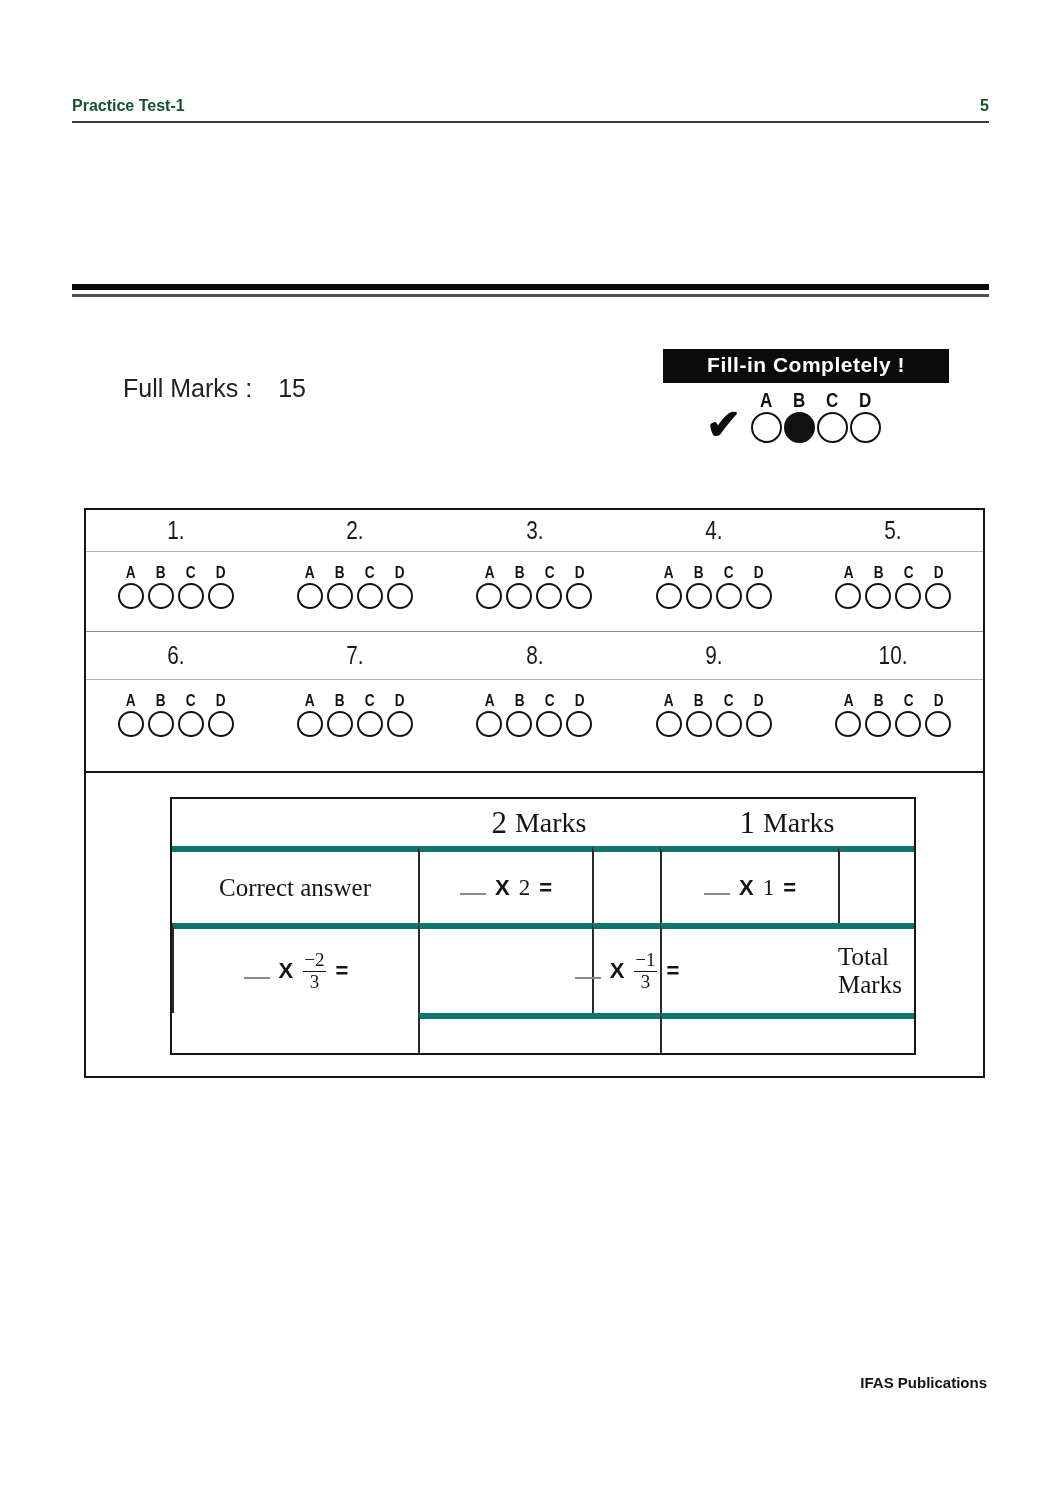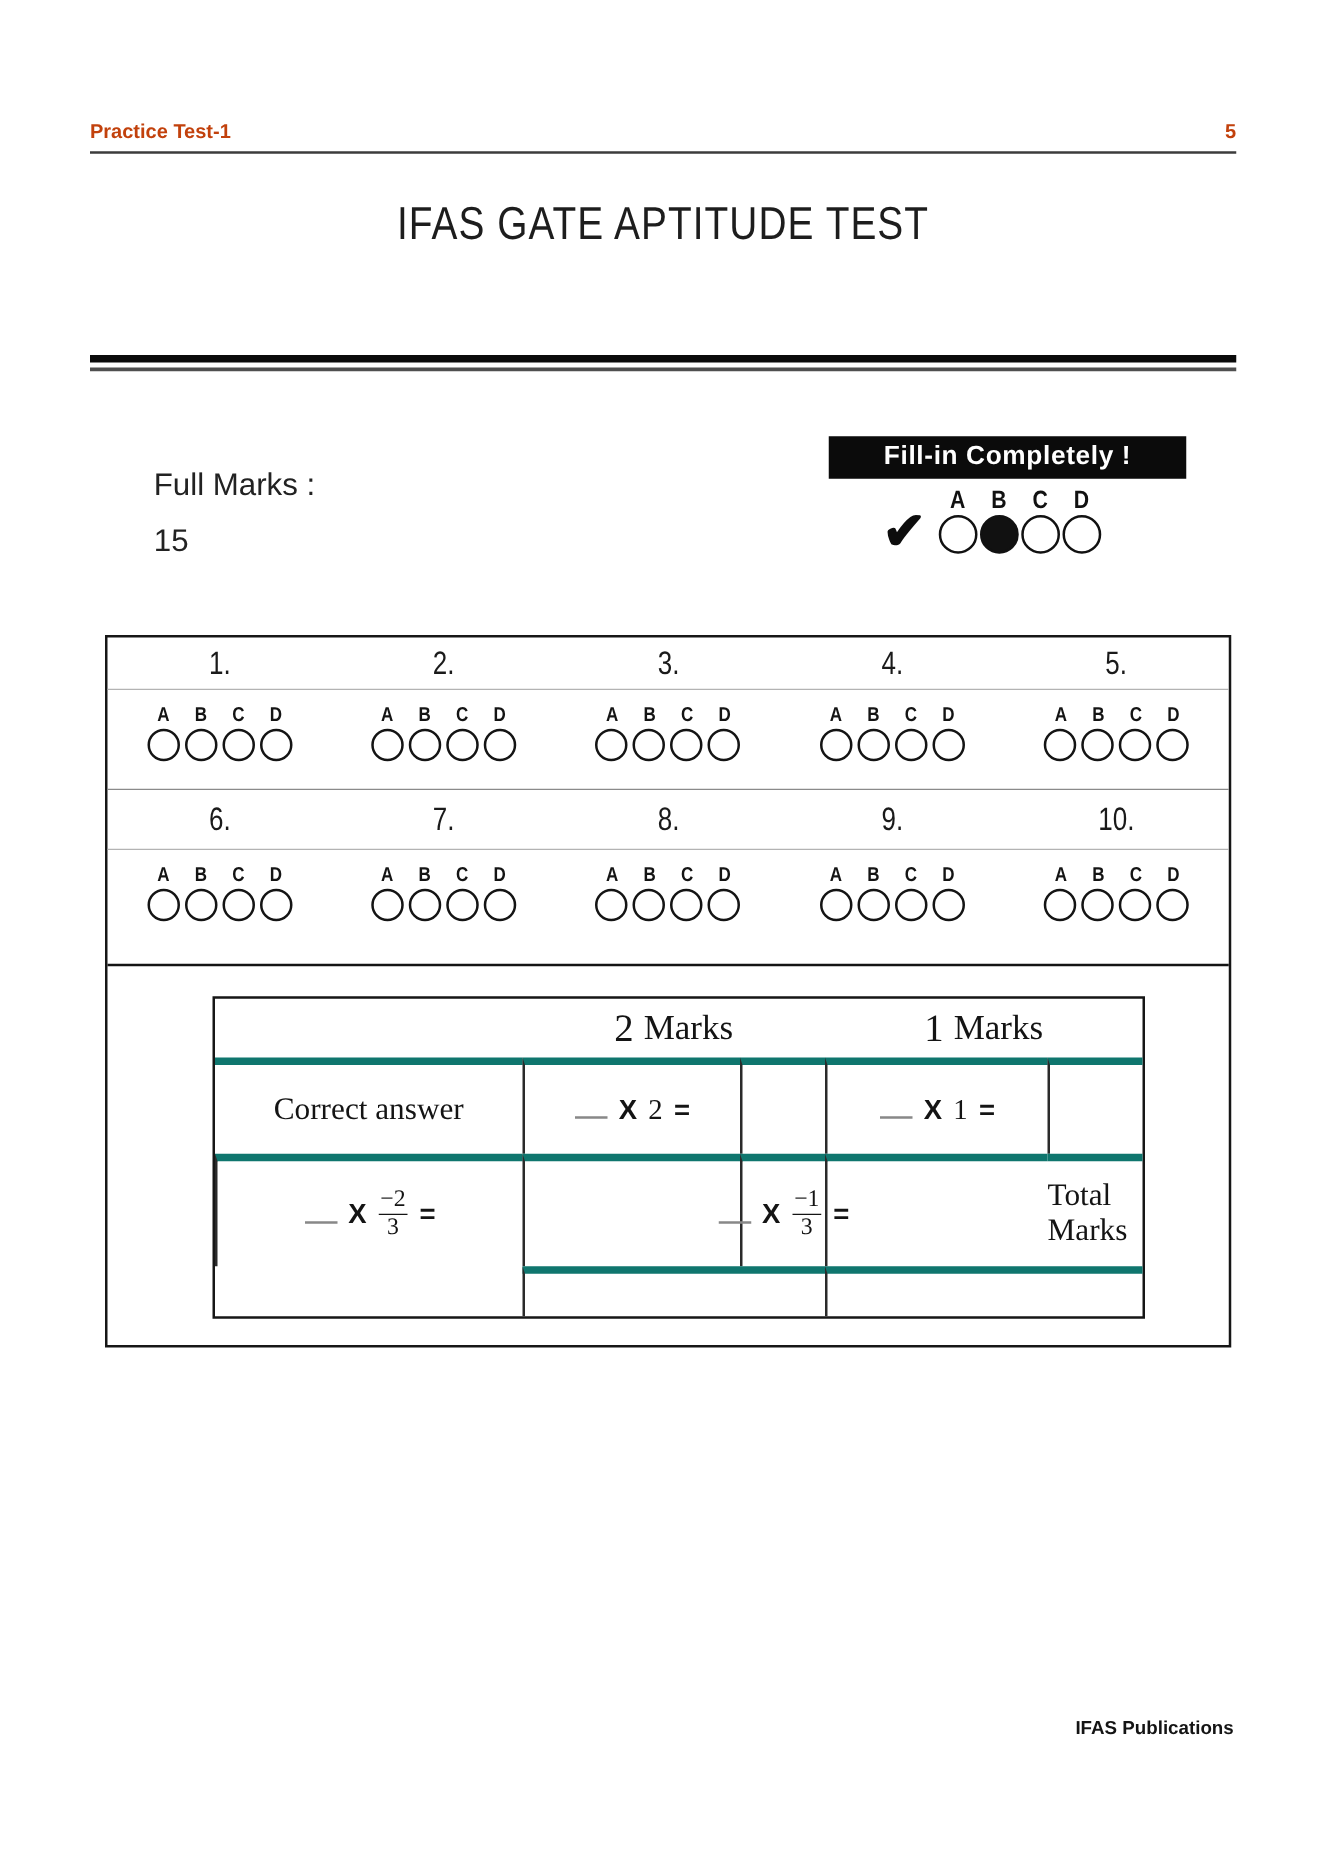--- a/index.html
+++ b/index.html
@@ -11,38 +11,38 @@
     background: #ffffff;
     font-family: "Liberation Sans", sans-serif;
     color: #111;
     overflow: hidden;
   }
 
   
   .hdr {
     position: absolute; left: 72px; right: 72px; top: 97px;
     display: flex; justify-content: space-between; align-items: flex-end;
-    font-size: 16px; font-weight: bold; color: #c2410c;
+    font-size: 16px; font-weight: bold; color: #14532d;
     border-bottom: 2px solid #3c3c3c;
     padding-bottom: 6px;
   }
 
   
   .title-block { position: absolute; left: 0; right: 0; top: 158px; text-align: center; }
   .t1 { display: inline-block; font-size: 37px; font-weight: 500; letter-spacing: 1px;
         color: #1d1d1d; transform: scaleX(0.84); }
   .t2 { display: inline-block; font-size: 46px; font-weight: bold; color: #141414;
         transform: scaleX(0.84); word-spacing: 14px; margin-top: 8px; }
 
   .rule-thick { position: absolute; left: 72px; right: 72px; top: 284px; height: 6px; background: #0b0b0b; }
   .rule-thin  { position: absolute; left: 72px; right: 72px; top: 294px; height: 2.5px; background: #4f4f4f; }
 
   
   .full-marks { position: absolute; left: 123px; top: 374px; font-size: 25px; color: #222;
-                display: flex; gap: 16px; flex-direction: column; }
+                display: flex; gap: 26px; }
   .fillin { position: absolute; left: 663px; top: 349px; width: 286px; }
   .fillin-banner {
     background: #0b0b0b; color: #fff; text-align: center;
     font-size: 21px; font-weight: bold; letter-spacing: 0.5px;
     padding: 4px 0 6px;
   }
   .demo { margin-top: 6px; display: flex; justify-content: center; align-items: flex-end;
           gap: 9px; padding-right: 24px; }
   .check { font-size: 42px; line-height: 0.85; font-weight: bold; color: #0d0d0d; }
   .demo-letters, .demo-circles { display: flex; }
@@ -105,21 +105,20 @@
 <body>
 
 <div class="page">
 
   <div class="hdr">
     <span>Practice Test-1</span>
     <span>5</span>
   </div>
 
   <div class="title-block">
-    <div><span class="t1">IFAS GATE APTITUDE TEST</span></div>
   </div>
   <div class="rule-thick"></div>
   <div class="rule-thin"></div>
 
   <div class="full-marks">
     <span>Full Marks :</span>
     <span>15</span>
   </div>
 
   <div class="fillin">

